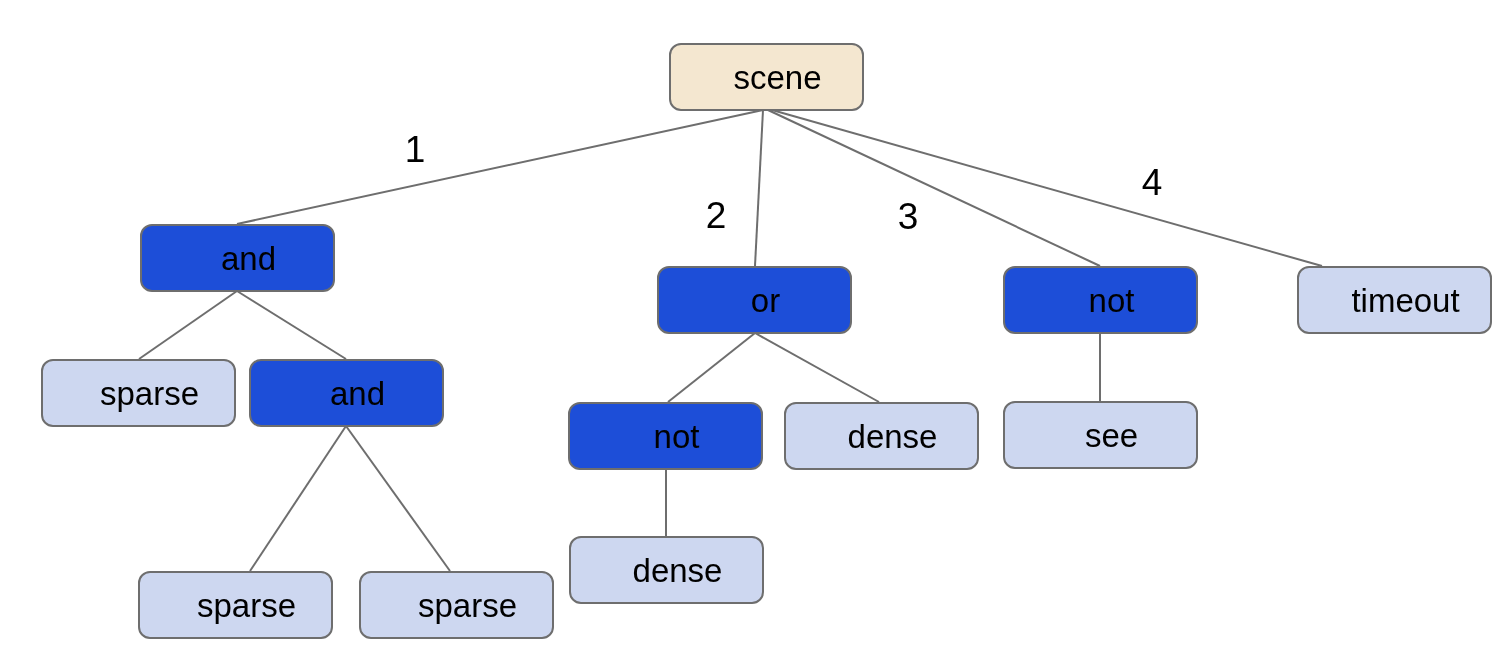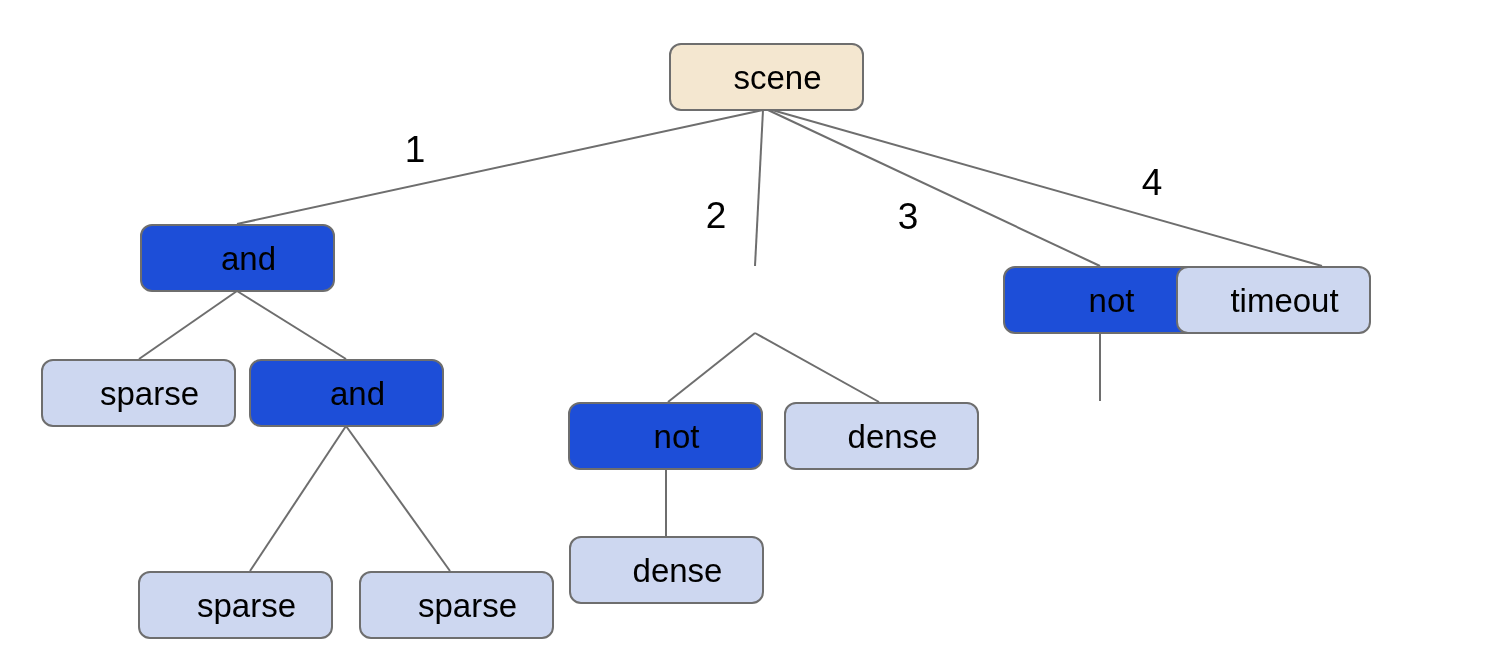--- a/index.html
+++ b/index.html
@@ -70,26 +70,28 @@
     <line x1="346" y1="426" x2="250" y2="571"></line>
     <line x1="346" y1="426" x2="450" y2="571"></line>
     <line x1="755" y1="333" x2="668" y2="402"></line>
     <line x1="755" y1="333" x2="879" y2="402"></line>
     <line x1="666" y1="469" x2="666" y2="536"></line>
     <line x1="1100" y1="333" x2="1100" y2="401"></line>
   </svg>
 
   <div class="node root" style="left:669px;  top:43px;">scene</div>
   <div class="node operator" style="left:140px;  top:224px;">and</div>
+  <div class="node operator" style="left:657px;  top:266px;">or</div>
   <div class="node operator" style="left:1003px; top:266px;">not</div>
-  <div class="node leaf" style="left:1176px; top:266px;">timeout</div>
+  <div class="node leaf" style="left:1297px; top:266px;">timeout</div>
   <div class="node leaf" style="left:41px;   top:359px;">sparse</div>
   <div class="node operator" style="left:249px;  top:359px;">and</div>
   <div class="node operator" style="left:568px;  top:402px;">not</div>
   <div class="node leaf" style="left:784px;  top:402px;">dense</div>
+  <div class="node leaf" style="left:1003px; top:401px;">see</div>
   <div class="node leaf" style="left:138px;  top:571px;">sparse</div>
   <div class="node leaf" style="left:359px;  top:571px;">sparse</div>
   <div class="node leaf" style="left:569px;  top:536px;">dense</div>
 
   <div class="edge-label" style="left:415px;  top:149px;">1</div>
   <div class="edge-label" style="left:716px;  top:215px;">2</div>
   <div class="edge-label" style="left:908px;  top:216px;">3</div>
   <div class="edge-label" style="left:1152px; top:182px;">4</div>
 
 </div>

